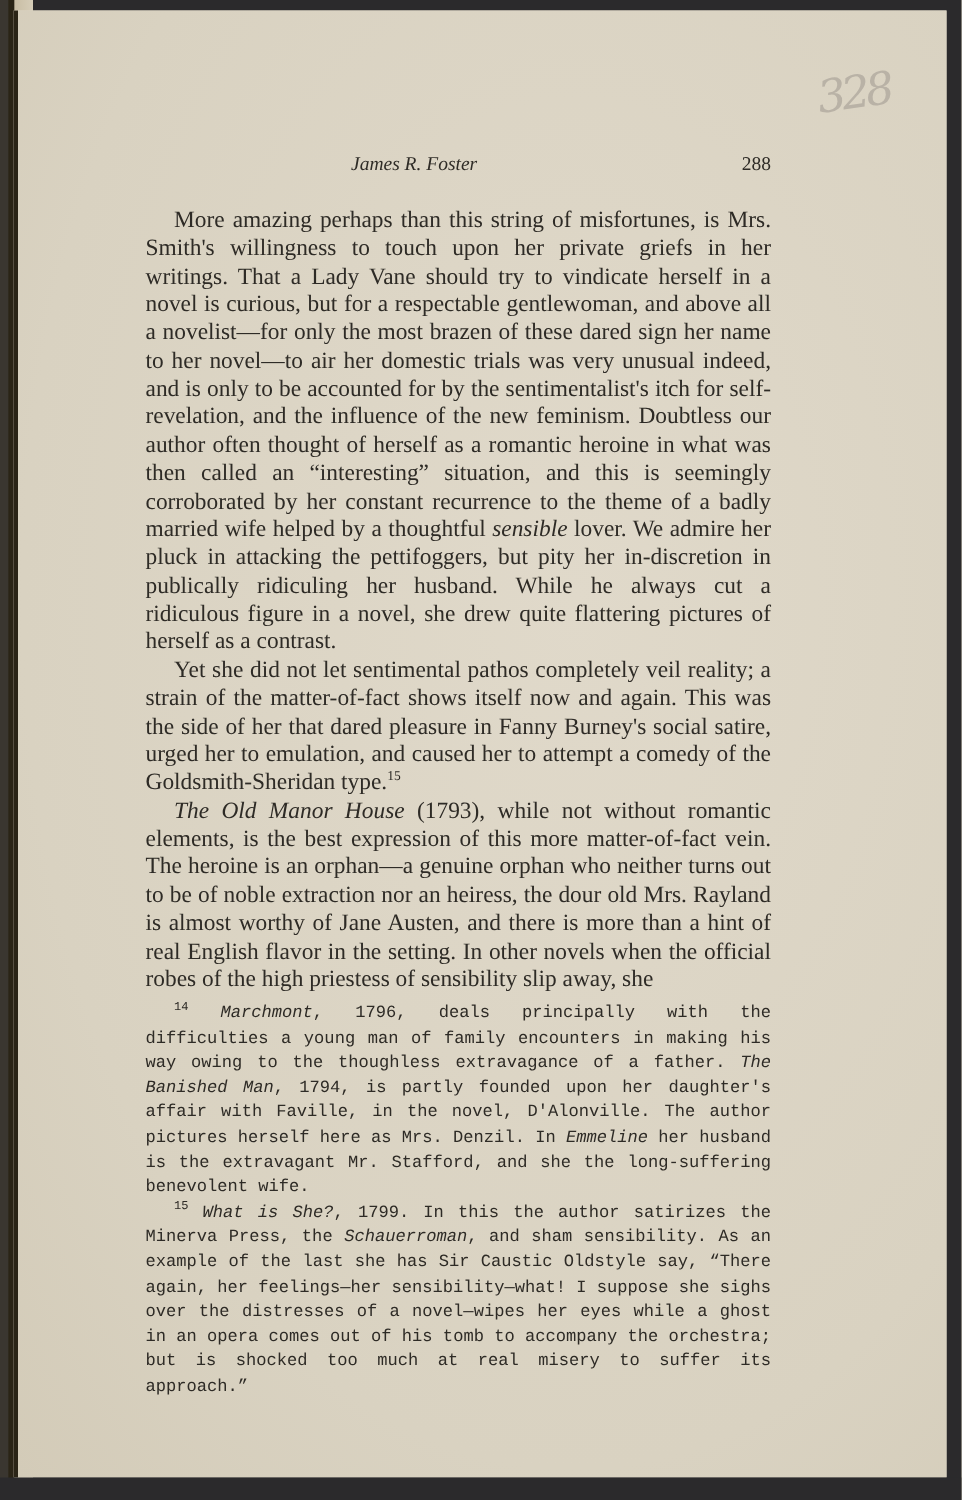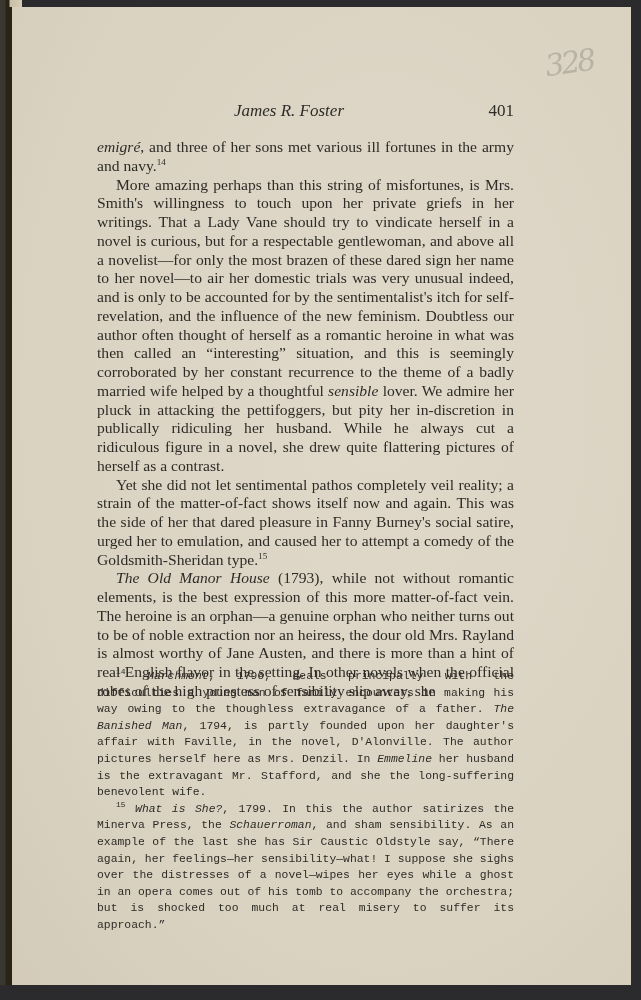--- a/index.html
+++ b/index.html
@@ -22,21 +22,21 @@
   .page-bottom-curl {
     position: absolute; left: 0; top: 985px; width: 641px; height: 15px; background: #2b2a2c;
   }
   .annotation {
     position: absolute; left: 545px; top: 45px;
     font-family: "DejaVu Serif", serif; font-style: italic;
     font-size: 30px; color: #b9b2a6; letter-spacing: -3px; transform: rotate(-8deg);
   }
   .running-head {
     position: absolute; left: 97px; top: 101px; width: 417px; height: 22px;
-    font-size: 17px; color: #2f2c27;
+    font-size: 13px; color: #2f2c27;
   }
   .running-head .author {
     position: absolute; left: 137px; top: 0; font-style: italic;
   }
   .running-head .page-num {
     position: absolute; right: 0; top: 0;
   }
   .body {
     position: absolute; left: 97px; top: 138px; width: 417px;
     font-size: 15.6px; line-height: 18.75px; color: #2e2b26;
@@ -57,25 +57,24 @@
 <body>
 
 <div class="spine"></div>
 <div class="page"></div>
 <div class="page-bottom-curl"></div>
 
 <div class="annotation">328</div>
 
 <div class="running-head">
   <span class="author">James R. Foster</span>
-  <span class="page-num">401</span>
+  <span class="page-num">288</span>
 </div>
 
 <div class="body" id="body-text">
-    <p class=""><em>emigré</em><span>, and three of her sons met various ill fortunes in the army and navy.</span><sup>14</sup></p>
     <p class="indent"><span>More amazing perhaps than this string of misfortunes, is Mrs. Smith's willingness to touch upon her private griefs in her writings. That a Lady Vane should try to vindicate herself in a novel is curious, but for a respectable gentlewoman, and above all a novelist—for only the most brazen of these dared sign her name to her novel—to air her domestic trials was very unusual indeed, and is only to be accounted for by the sentimentalist's itch for self-revelation, and the influence of the new feminism.  Doubtless our author often thought of herself as a romantic heroine in what was then called an “interesting” situation, and this is seemingly corroborated by her constant recurrence to the theme of a badly married wife helped by a thoughtful </span><em>sensible</em><span> lover.  We admire her pluck in attacking the pettifoggers, but pity her in-discretion in publically ridiculing her husband.  While he always cut a ridiculous figure in a novel, she drew quite flattering pictures of herself as a contrast.</span></p>
     <p class="indent"><span>Yet she did not let sentimental pathos completely veil reality; a strain of the matter-of-fact shows itself now and again.  This was the side of her that dared pleasure in Fanny Burney's social satire, urged her to emulation, and caused her to attempt a comedy of the Goldsmith-Sheridan type.</span><sup>15</sup></p>
     <p class="indent"><em>The Old Manor House</em><span> (1793), while not without romantic elements, is the best expression of this more matter-of-fact vein. The heroine is an orphan—a genuine orphan who neither turns out to be of noble extraction nor an heiress, the dour old Mrs. Rayland is almost worthy of Jane Austen, and there is more than a hint of real English flavor in the setting.  In other novels when the official robes of the high priestess of sensibility slip away, she</span></p>
   </div>
 
 <div class="footnotes" id="footnotes">
     <p><sup>14</sup> <em>Marchmont</em><span>, 1796, deals principally with the difficulties a young man of family encounters in making his way owing to the thoughless extravagance of a father.  </span><em>The Banished Man</em><span>, 1794, is partly founded upon her daughter's affair with Faville, in the novel, D'Alonville.  The author pictures herself here as Mrs. Denzil. In </span><em>Emmeline</em><span> her husband is the extravagant Mr. Stafford, and she the long-suffering benevolent wife.</span></p>
     <p><sup>15</sup> <em>What is She?</em><span>, 1799.  In this the author satirizes the Minerva Press, the </span><em>Schauerroman</em><span>, and sham sensibility.  As an example of the last she has Sir Caustic Oldstyle say, “There again, her feelings—her sensibility—what!  I suppose she sighs over the distresses of a novel—wipes her eyes while a ghost in an opera comes out of his tomb to accompany the orchestra; but is shocked too much at real misery to suffer its approach.”</span></p>
   </div>
 

